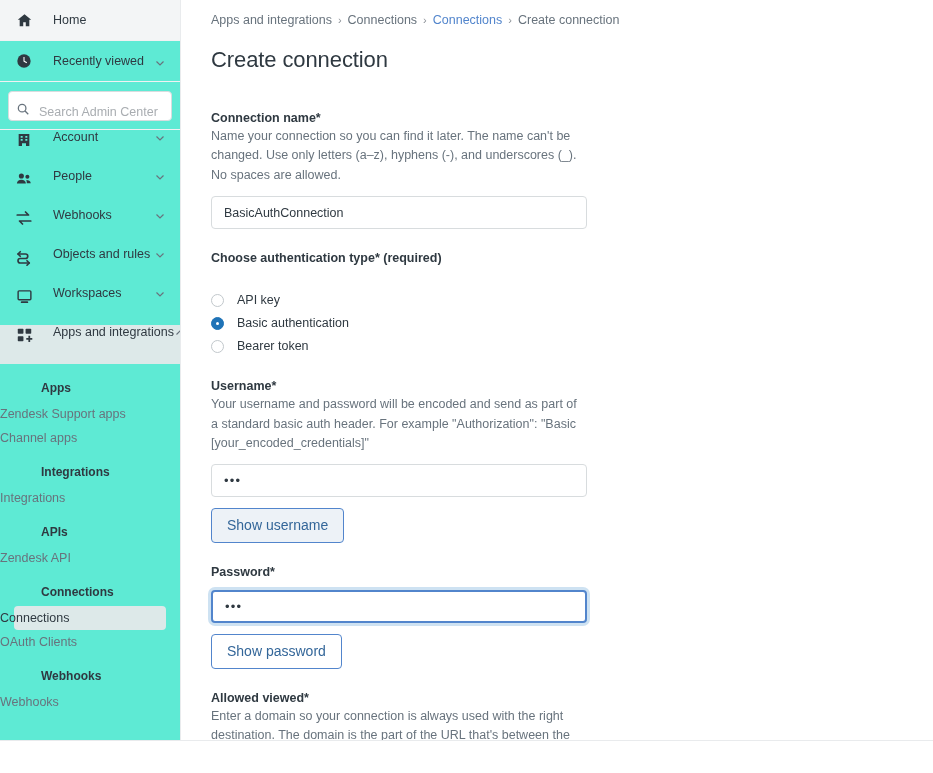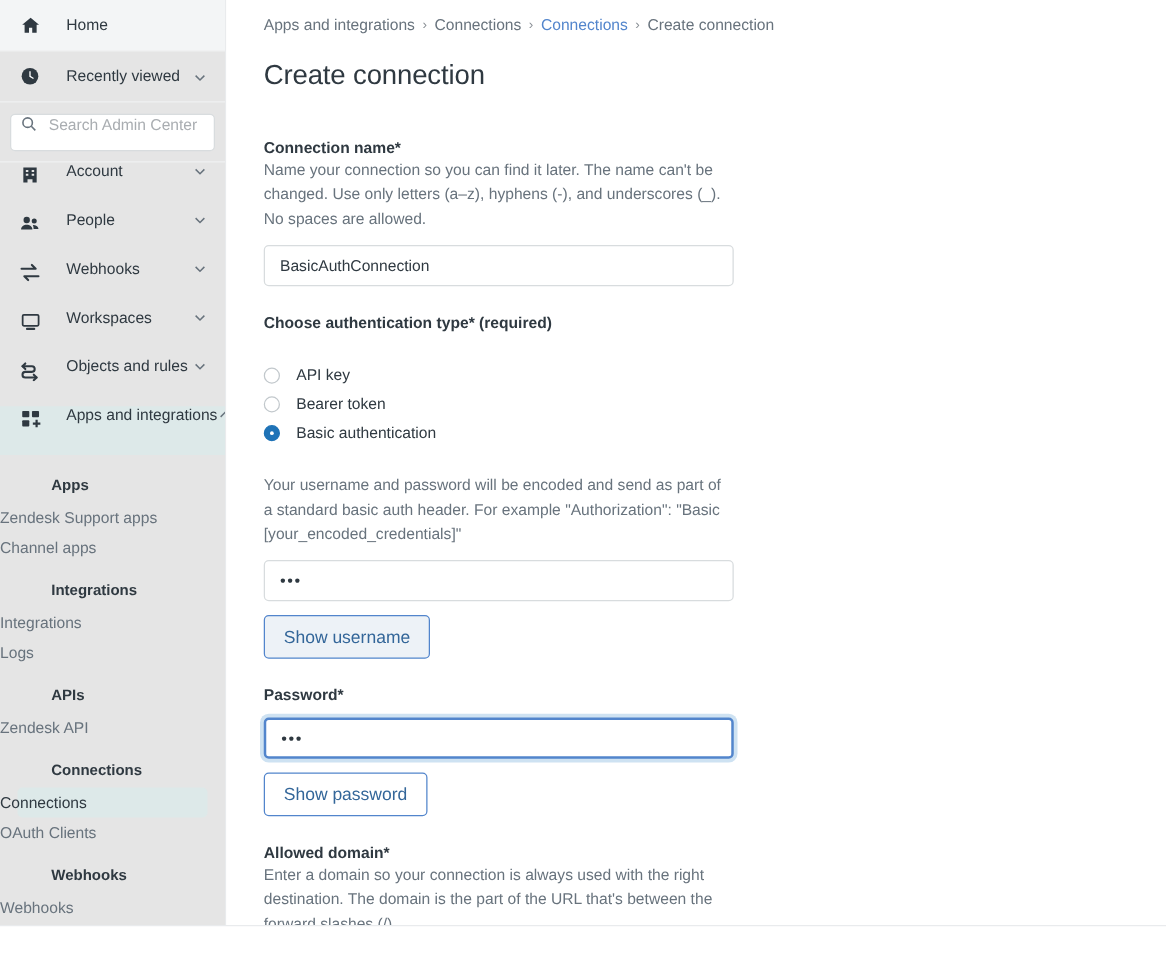--- a/index.html
+++ b/index.html
@@ -10,21 +10,21 @@
     background: #fff;
     font-family: "Liberation Sans", sans-serif;
     -webkit-font-smoothing: antialiased;
   }
   #app { display: flex; width: 933px; height: 773px; position: relative; }
 
   
   .sidebar {
     width: 181px;
     height: 740px;
-    background: #e5e5e5;
+    background: #5eead4;
     border-right: 1px solid #e9ebed;
     position: relative;
     overflow: hidden;
     flex: 0 0 181px;
   }
   .nav-top-row {
     display: flex; align-items: center;
     height: 41px;
     padding: 0 14px 0 14px;
     cursor: pointer;
@@ -42,21 +42,21 @@
     flex: 1 1 auto;
     font-size: 12.5px;
     color: #2f3941;
     margin-left: 19px;
     white-space: nowrap;
   }
   .chev { width: 12px; height: 12px; flex: 0 0 12px; color: #68737d; }
 
   .search-wrap { padding: 9px 8px 8px 8px; border-bottom: 1px solid #f0f1f2;}
   .search-box {
-    display: flex; align-items: flex-start;
+    display: flex; align-items: flex-end;
     height: 30px;
     border: 1px solid #d8dcde;
     border-radius: 4px;
     background: #fff;
     padding: 0 7px;
   }
   .search-box svg { color: #68737d; flex: 0 0 14px; }
   .search-box input {
     border: 0; outline: none;
     font-size: 12.5px;
@@ -298,42 +298,42 @@
       <span class="nav-label">Webhooks</span>
       <span class="chev">
         <svg width="12" height="12" viewBox="0 0 24 24" fill="none" stroke="currentColor" stroke-width="2.4">
             <path d="M5 9l7 7 7-7"></path>
           </svg>
       </span>
     </div>
 
     <div class="nav-section-row">
       <span class="nav-ico">
-        <svg width="17" height="17" viewBox="0 0 24 24" fill="none" stroke="currentColor" stroke-width="2">
-            <rect x="3" y="4" width="18" height="12.5" rx="1.4"></rect>
-            <path d="M8 20h8" stroke-width="2.6" stroke-linecap="round"></path>
-          </svg>
-      </span>
-      <span class="nav-label">Workspaces</span>
-      <span class="chev">
-        <svg width="12" height="12" viewBox="0 0 24 24" fill="none" stroke="currentColor" stroke-width="2.4">
-            <path d="M5 9l7 7 7-7"></path>
-          </svg>
-      </span>
-    </div>
-
-    <div class="nav-section-row">
-      <span class="nav-ico">
         <svg width="18" height="18" viewBox="0 0 24 24" fill="none" stroke="currentColor" stroke-width="2.2" stroke-linecap="round" stroke-linejoin="round">
             <path d="M4 8h10a3 3 0 0 1 0 6H7a3 3 0 0 0 0 6h12"></path>
             <path d="M7 5 4 8l3 3"></path>
             <path d="M16 17l3 3-3 3"></path>
           </svg>
       </span>
       <span class="nav-label">Objects and rules</span>
+      <span class="chev">
+        <svg width="12" height="12" viewBox="0 0 24 24" fill="none" stroke="currentColor" stroke-width="2.4">
+            <path d="M5 9l7 7 7-7"></path>
+          </svg>
+      </span>
+    </div>
+
+    <div class="nav-section-row">
+      <span class="nav-ico">
+        <svg width="17" height="17" viewBox="0 0 24 24" fill="none" stroke="currentColor" stroke-width="2">
+            <rect x="3" y="4" width="18" height="12.5" rx="1.4"></rect>
+            <path d="M8 20h8" stroke-width="2.6" stroke-linecap="round"></path>
+          </svg>
+      </span>
+      <span class="nav-label">Workspaces</span>
       <span class="chev">
         <svg width="12" height="12" viewBox="0 0 24 24" fill="none" stroke="currentColor" stroke-width="2.4">
             <path d="M5 9l7 7 7-7"></path>
           </svg>
       </span>
     </div>
 
     <div class="nav-section-row expanded">
       <span class="nav-ico">
         <svg width="17" height="17" viewBox="0 0 24 24" fill="currentColor">
@@ -355,21 +355,20 @@
 
       <div class="sub-group">
         <div class="sub-head">Apps</div>
         <div class="sub-item">Zendesk Support apps</div>
         <div class="sub-item">Channel apps</div>
       </div>
 
       <div class="sub-group">
         <div class="sub-head">Integrations</div>
         <div class="sub-item">Integrations</div>
-        <div class="sub-item">Logs</div>
       </div>
 
       <div class="sub-group">
         <div class="sub-head">APIs</div>
         <div class="sub-item">Zendesk API</div>
       </div>
 
       <div class="sub-group">
         <div class="sub-head">Connections</div>
         <div class="sub-item selected">Connections</div>
@@ -408,48 +407,49 @@
         </div>
 
         <div class="section-gap">
           <div class="field-label">Choose authentication type* (required)</div>
           <div class="radio-group">
             <label class="radio-row">
               <span class="radio"></span>
               <span class="radio-label">API key</span>
             </label>
             <label class="radio-row">
+              <span class="radio checked"></span>
+              <span class="radio-label">Basic authentication</span>
+            </label>
+            <label class="radio-row">
               <span class="radio"></span>
               <span class="radio-label">Bearer token</span>
             </label>
-            <label class="radio-row">
-              <span class="radio checked"></span>
-              <span class="radio-label">Basic authentication</span>
-            </label>
           </div>
         </div>
 
         <div class="section-gap">
+          <div class="field-label">Username*</div>
           <div class="field-hint">Your username and password will be encoded and send as part of a standard basic auth header. For example "Authorization": "Basic [your_encoded_credentials]"</div>
           <div class="masked">
             <span>•••</span>
           </div>
           <button class="btn">Show username</button>
         </div>
 
         <div class="section-gap">
           <div class="field-label">Password*</div>
           <div class="masked focused">
             <span>•••</span>
           </div>
           <button class="btn plain">Show password</button>
         </div>
 
         <div class="section-gap">
-          <div class="field-label">Allowed domain*</div>
+          <div class="field-label">Allowed viewed*</div>
           <div class="field-hint">Enter a domain so your connection is always used with the right destination. The domain is the part of the URL that's between the forward slashes (/).</div>
 
         </div>
 
       </div>
     </div>
   </main>
 
   <div class="bottom-rule"></div>
 </div>

